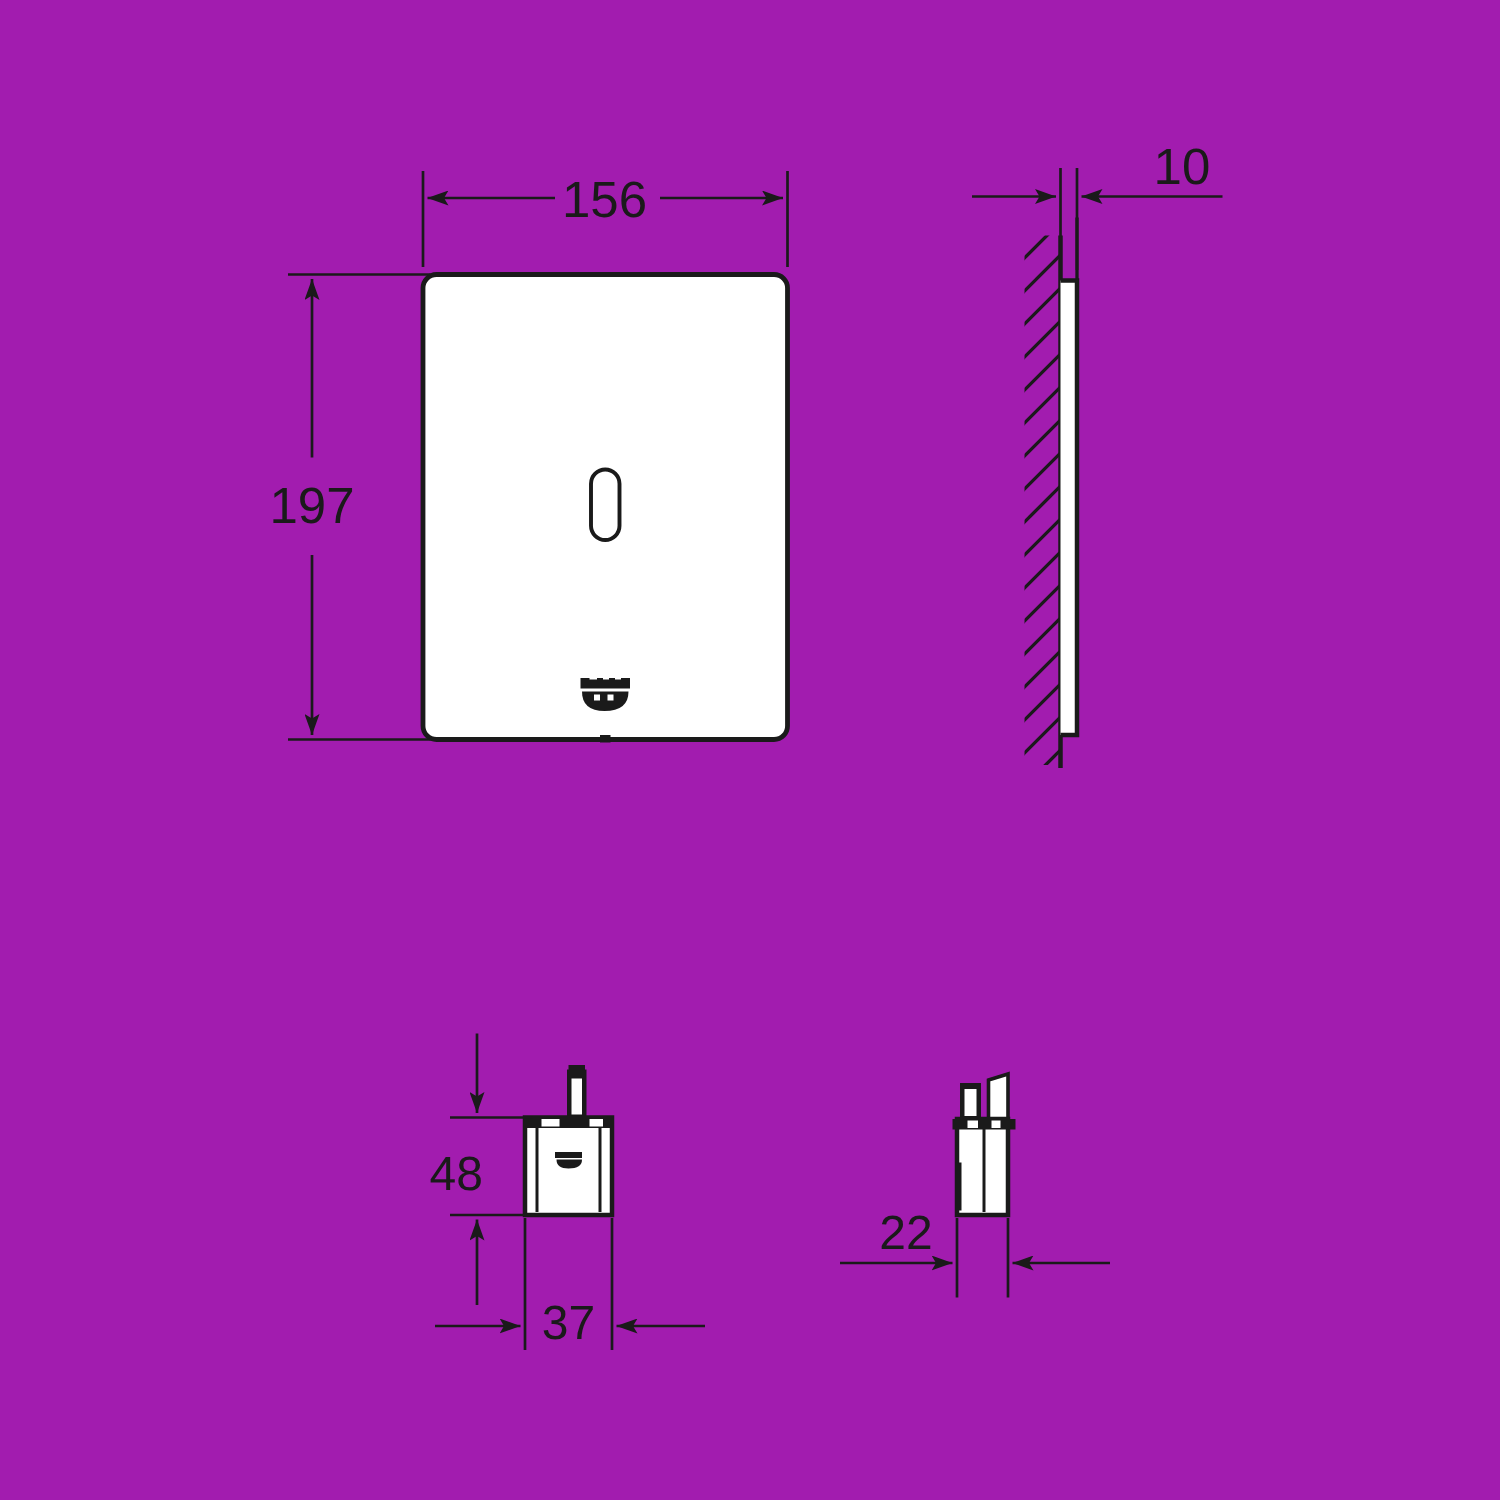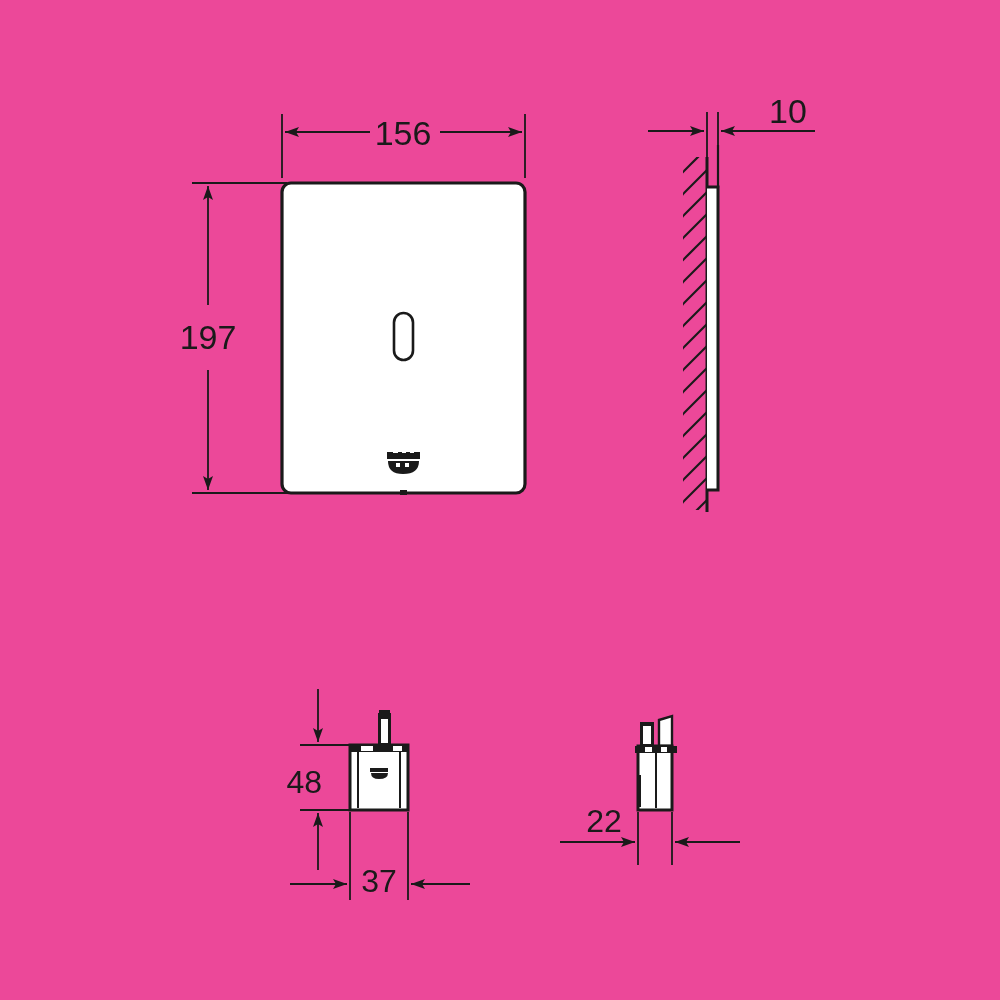--- a/index.html
+++ b/index.html
@@ -10,21 +10,21 @@
   body {
     width: 1000px;
     height: 1000px;
     font-family: "Liberation Sans", sans-serif;
     overflow: hidden;
   }
   #drawing-root {
     position: relative;
     width: 1000px;
     height: 1000px;
-    background: #ec4899;
+    background: #a21caf;
   }
   svg.cad {
     position: absolute;
     top: 0;
     left: 0;
     width: 1000px;
     height: 1000px;
     display: block;
   }
   .dim-text {

